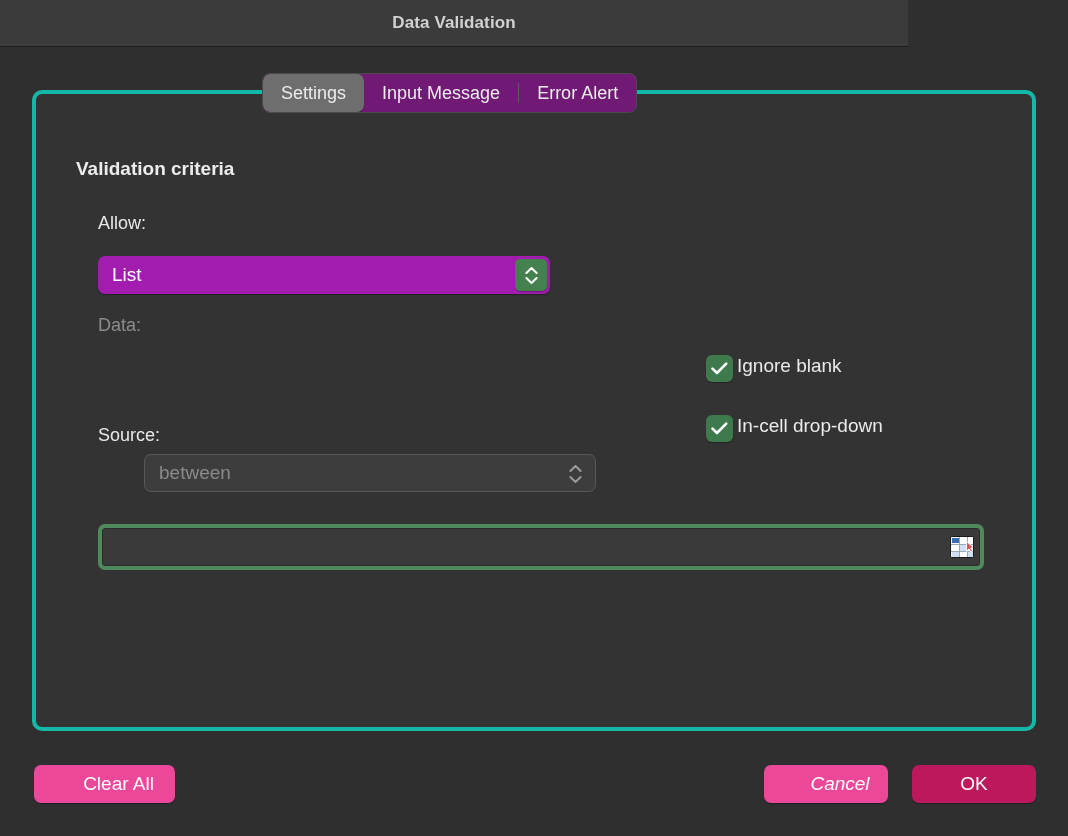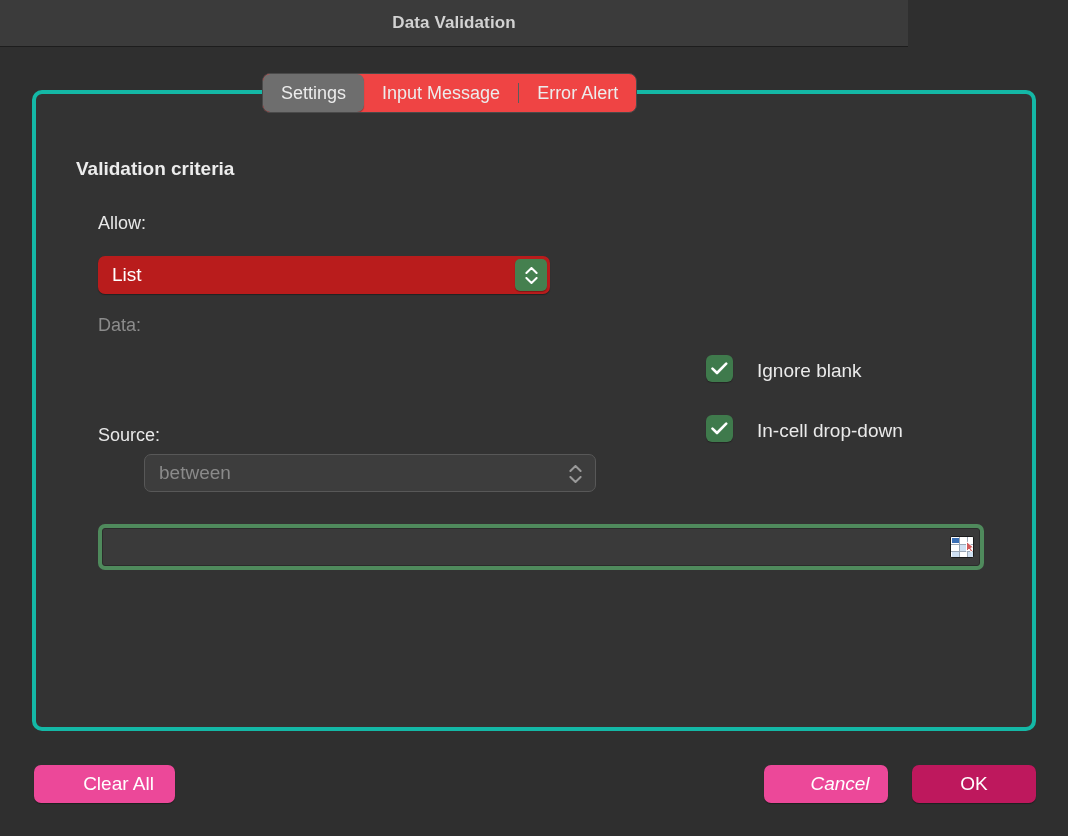--- a/index.html
+++ b/index.html
@@ -37,21 +37,21 @@
     color: #d2d2d2;
     letter-spacing: 0.1px;
   }
 
   
   .tabbar {
     position: absolute;
     left: 262px;
     top: 73px;
     height: 40px;
-    background: #ef4444;
+    background: #701a75;
     border: 1px solid #4a4a4a;
     border-radius: 8px;
     display: flex;
     align-items: stretch;
     z-index: 5;
     overflow: hidden;
   }
   .tab {
     display: flex;
     align-items: center;
@@ -111,21 +111,21 @@
     position: absolute;
     border-radius: 7px;
     display: flex;
     align-items: center;
   }
   .popup-allow {
     left: 62px;
     top: 162px;
     width: 452px;
     height: 38px;
-    background: #b91c1c;
+    background: #a21caf;
     box-shadow: 0 1px 1px rgba(0,0,0,0.35);
   }
   .popup-allow .popup-value {
     font-size: 19px;
     color: #ffffff;
     padding-left: 14px;
   }
   .stepper-green {
     position: absolute;
     right: 3px;
@@ -223,22 +223,22 @@
   .range-icon .grid {
     position: absolute;
     inset: 0;
   }
   .range-icon svg { display: block; }
 
   
   .checkrow {
     position: absolute;
     display: flex;
-    align-items: flex-end;
-    gap: 24px;
+    align-items: flex-start;
+    gap: 4px;
   }
   .cb-ignore  { left: 670px; top: 261px; }
   .cb-incell  { left: 670px; top: 321px; }
   .cb-apply   { left: 96px;  top: 645px; }
 
   .checkbox {
     width: 27px;
     height: 27px;
     border-radius: 6px;
     flex: 0 0 auto;

